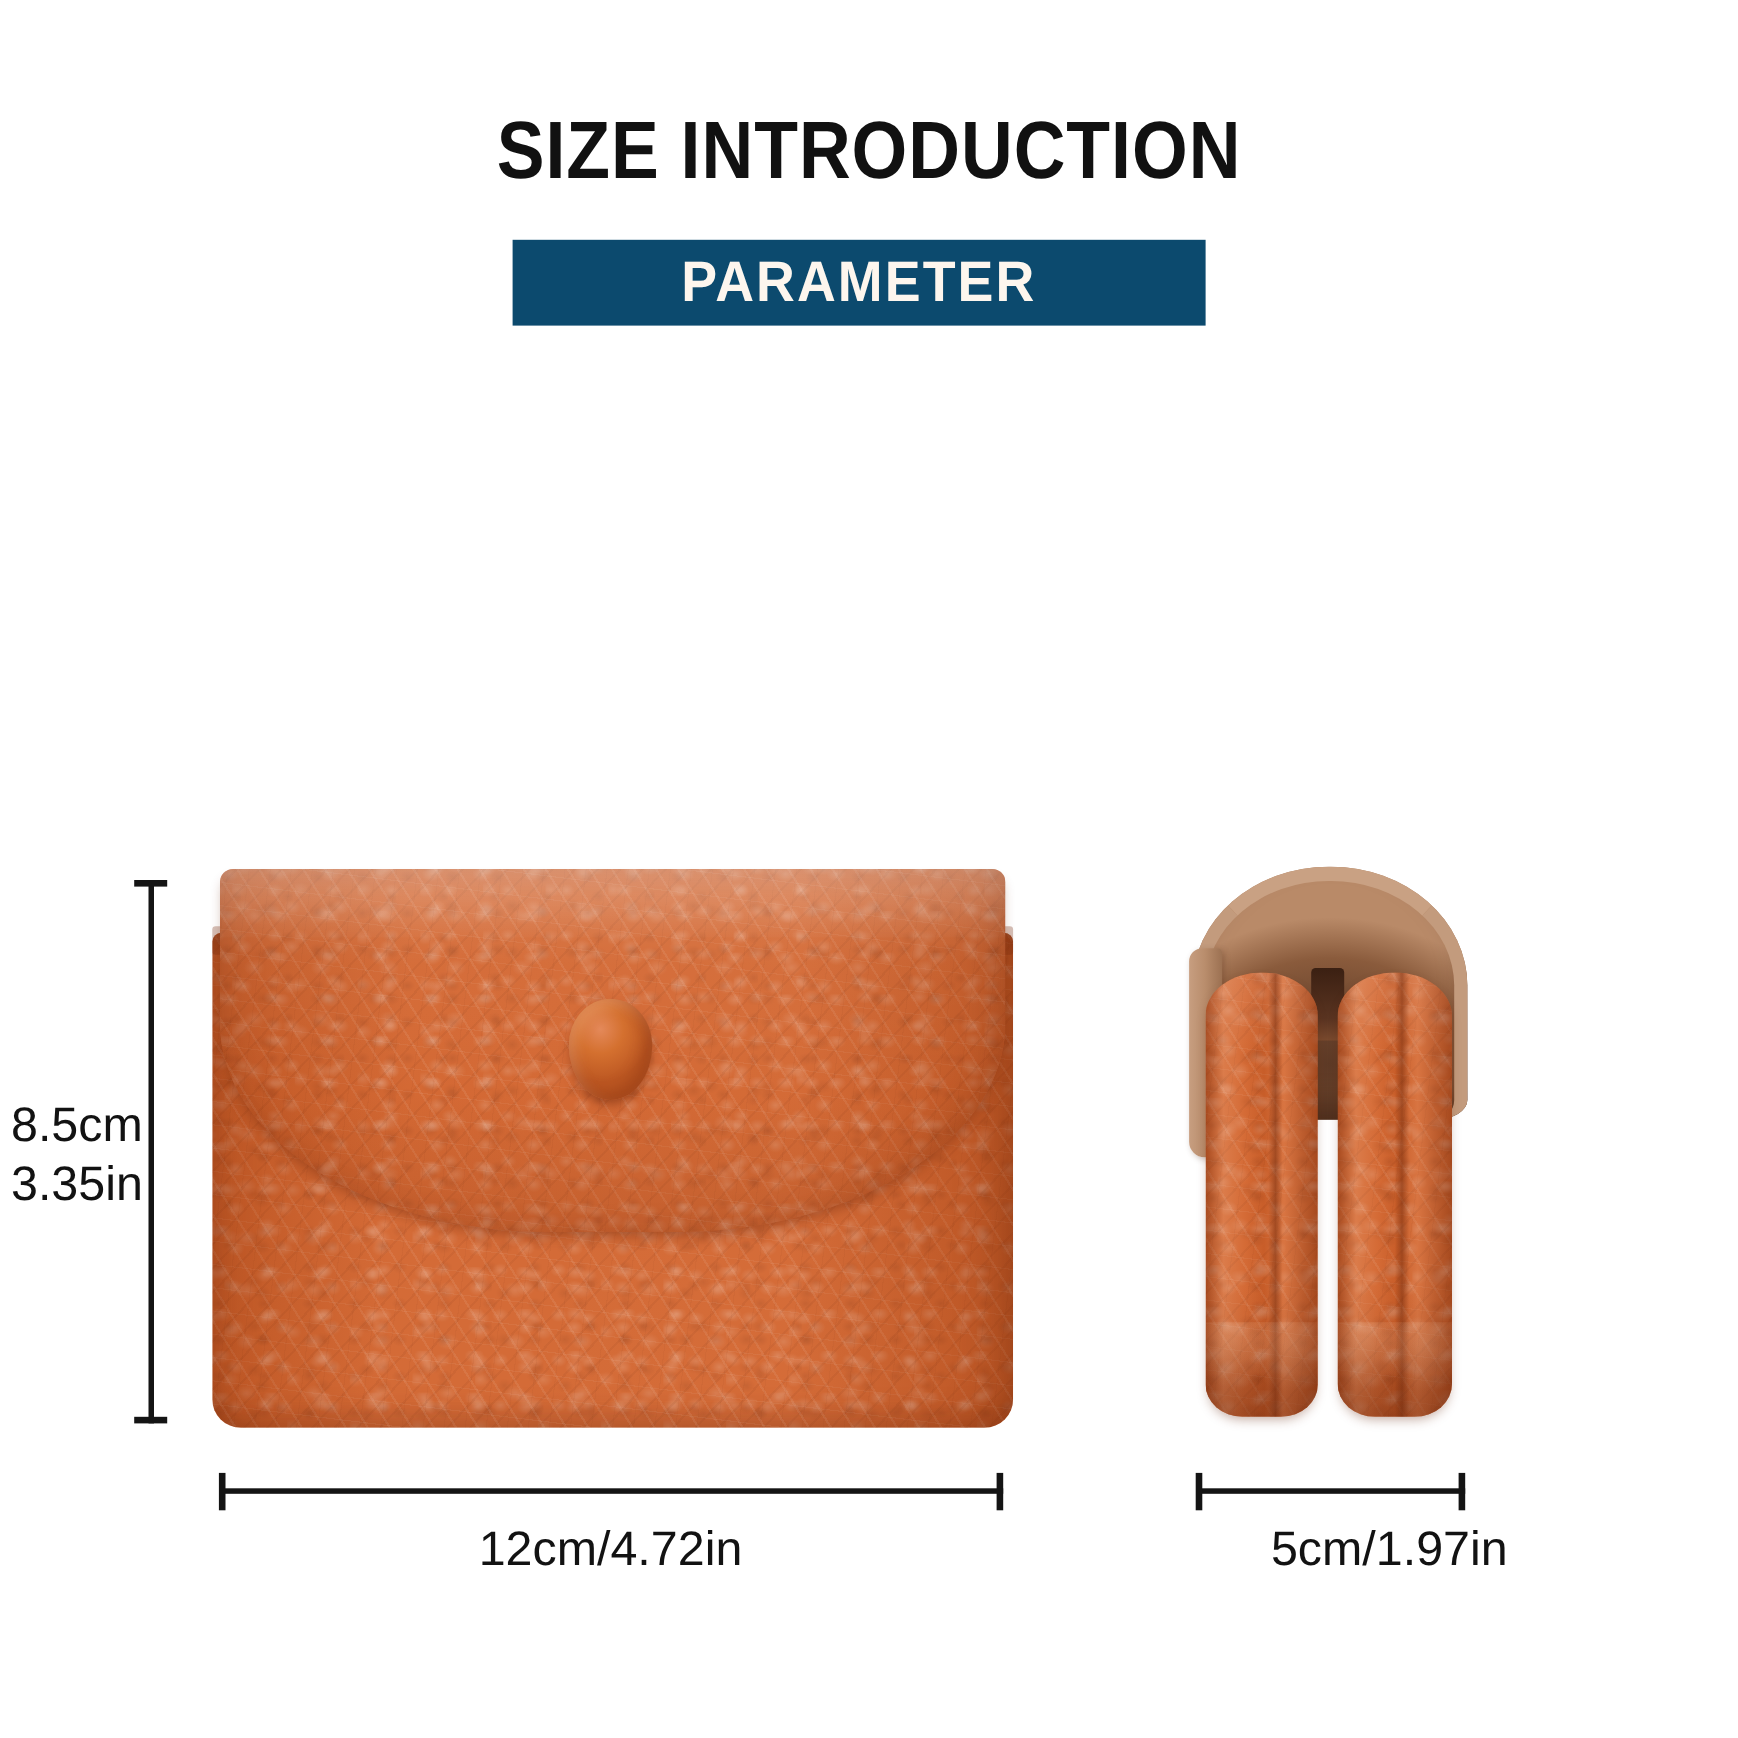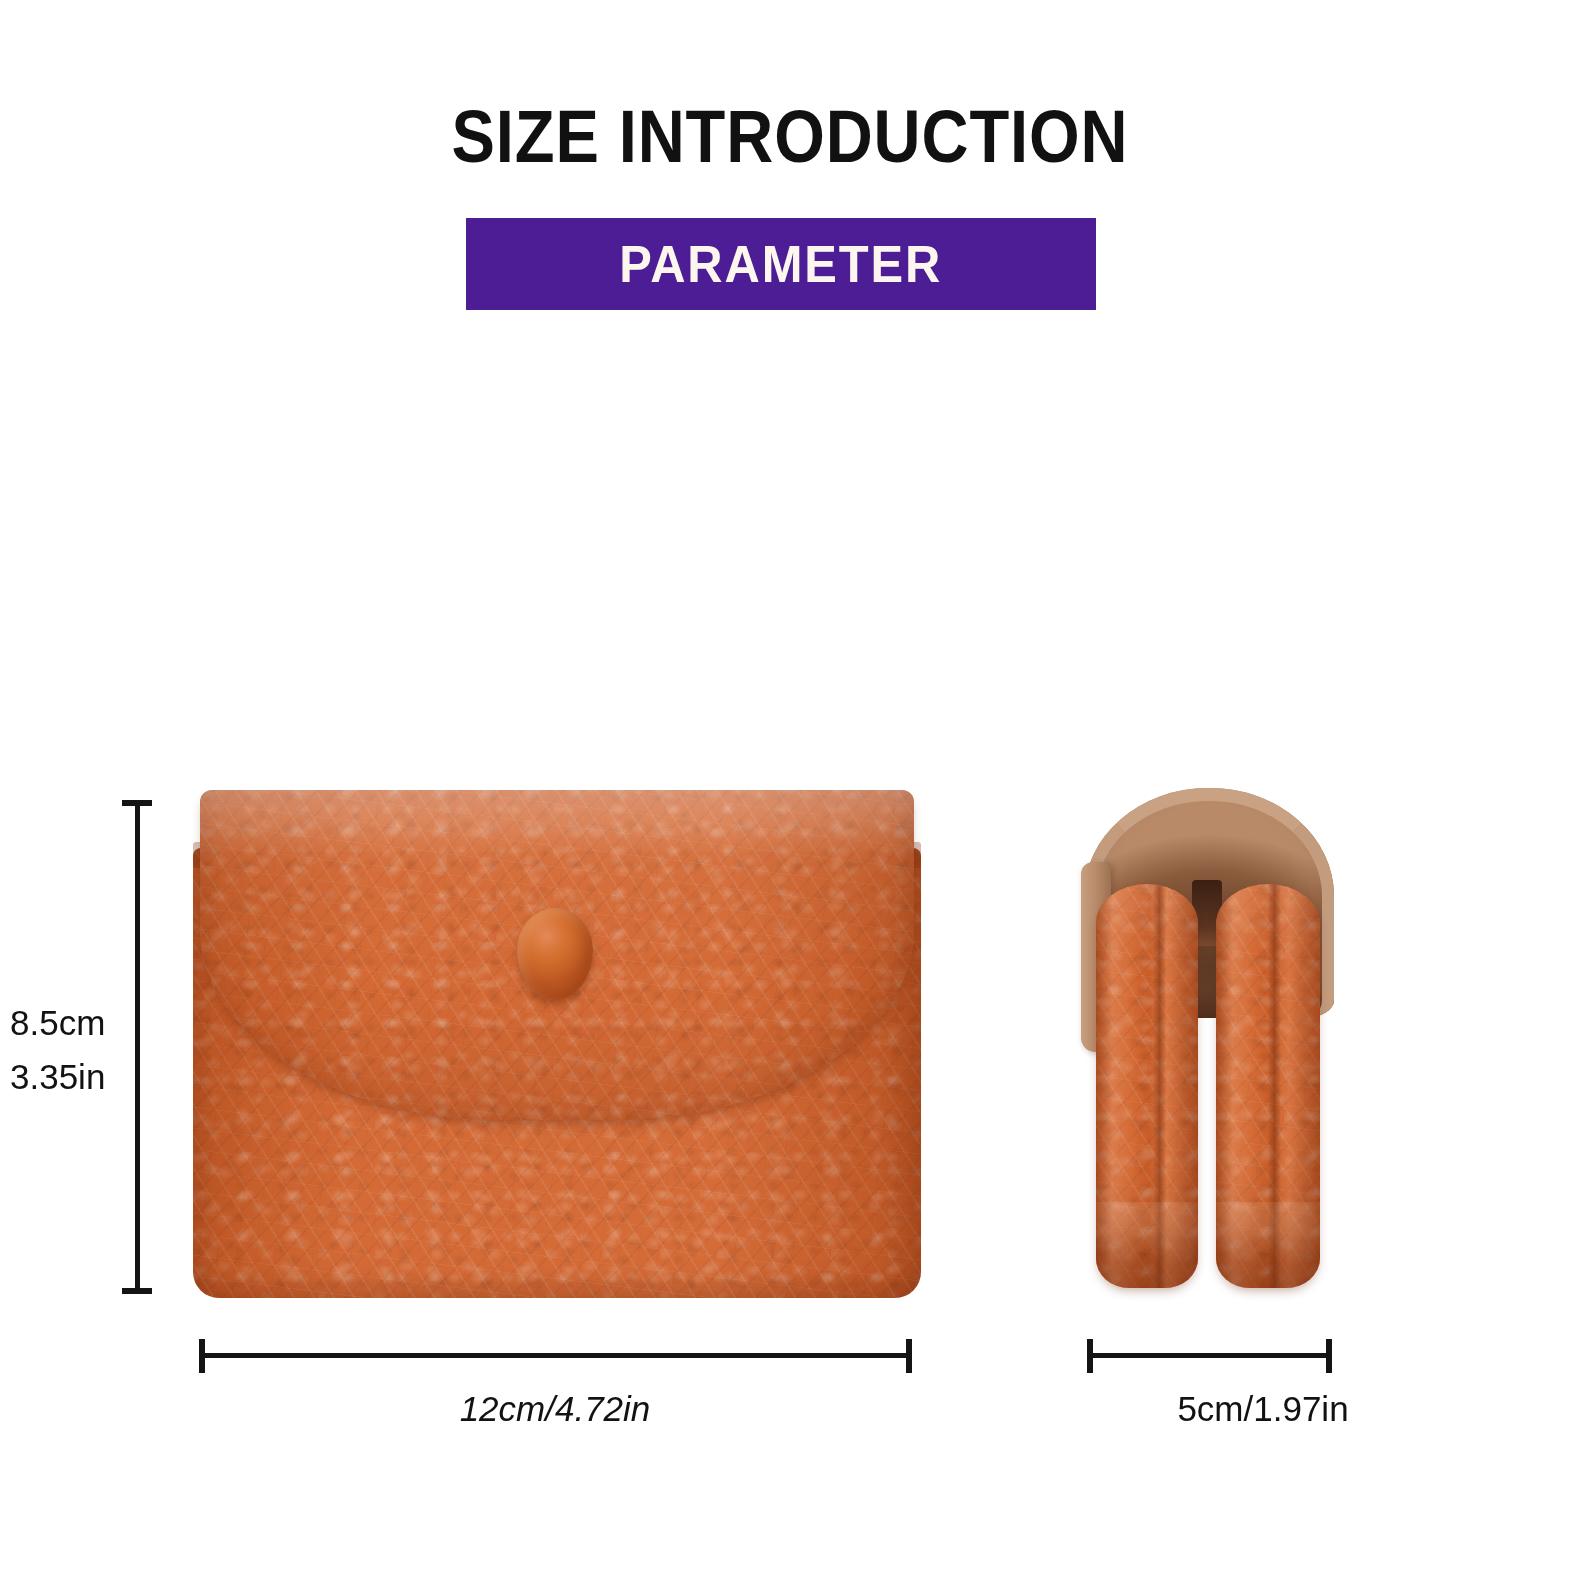--- a/index.html
+++ b/index.html
@@ -33,22 +33,22 @@
     color: #111111;
     transform: scaleX(0.88);
     transform-origin: center top;
     white-space: nowrap;
   }
   .banner {
     position: absolute;
     left: 466px;
     top: 218px;
     width: 630px;
-    height: 92px;
-    background: #4c1d95;
+    height: 78px;
+    background: #0c4a6e;
     display: flex;
     align-items: center;
     justify-content: center;
   }
   .banner-label {
     font-size: 52px;
     font-weight: 700;
     letter-spacing: 2px;
     color: #FDF6EE;
     transform: scaleX(0.94);
@@ -75,36 +75,35 @@
   .tick-v {          
     position: absolute;
     background: #141414;
     width: 6px;
     height: 34px;
   }
 
   .dim-label {
     position: absolute;
     color: #121212;
-    font-size: 35px;
+    font-size: 44px;
     line-height: 54px;
     white-space: nowrap;
     font-weight: 400;
   }
   .dim-label-left {
     left: 10px;
     top: 996px;
     text-align: left;
   }
   .dim-label-bottom-main {
     left: 200px;
     top: 1382px;
     width: 710px;
     text-align: center;
-    font-style: italic;
   }
   .dim-label-bottom-side {
     left: 1112px;
     top: 1382px;
     width: 302px;
     text-align: center;
   }
 
   
   .leather {

